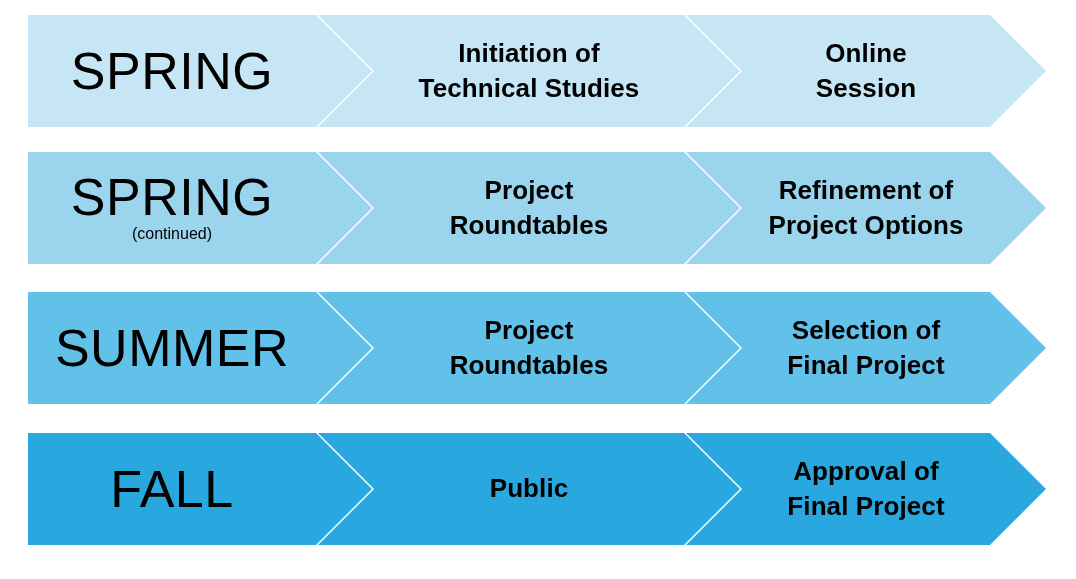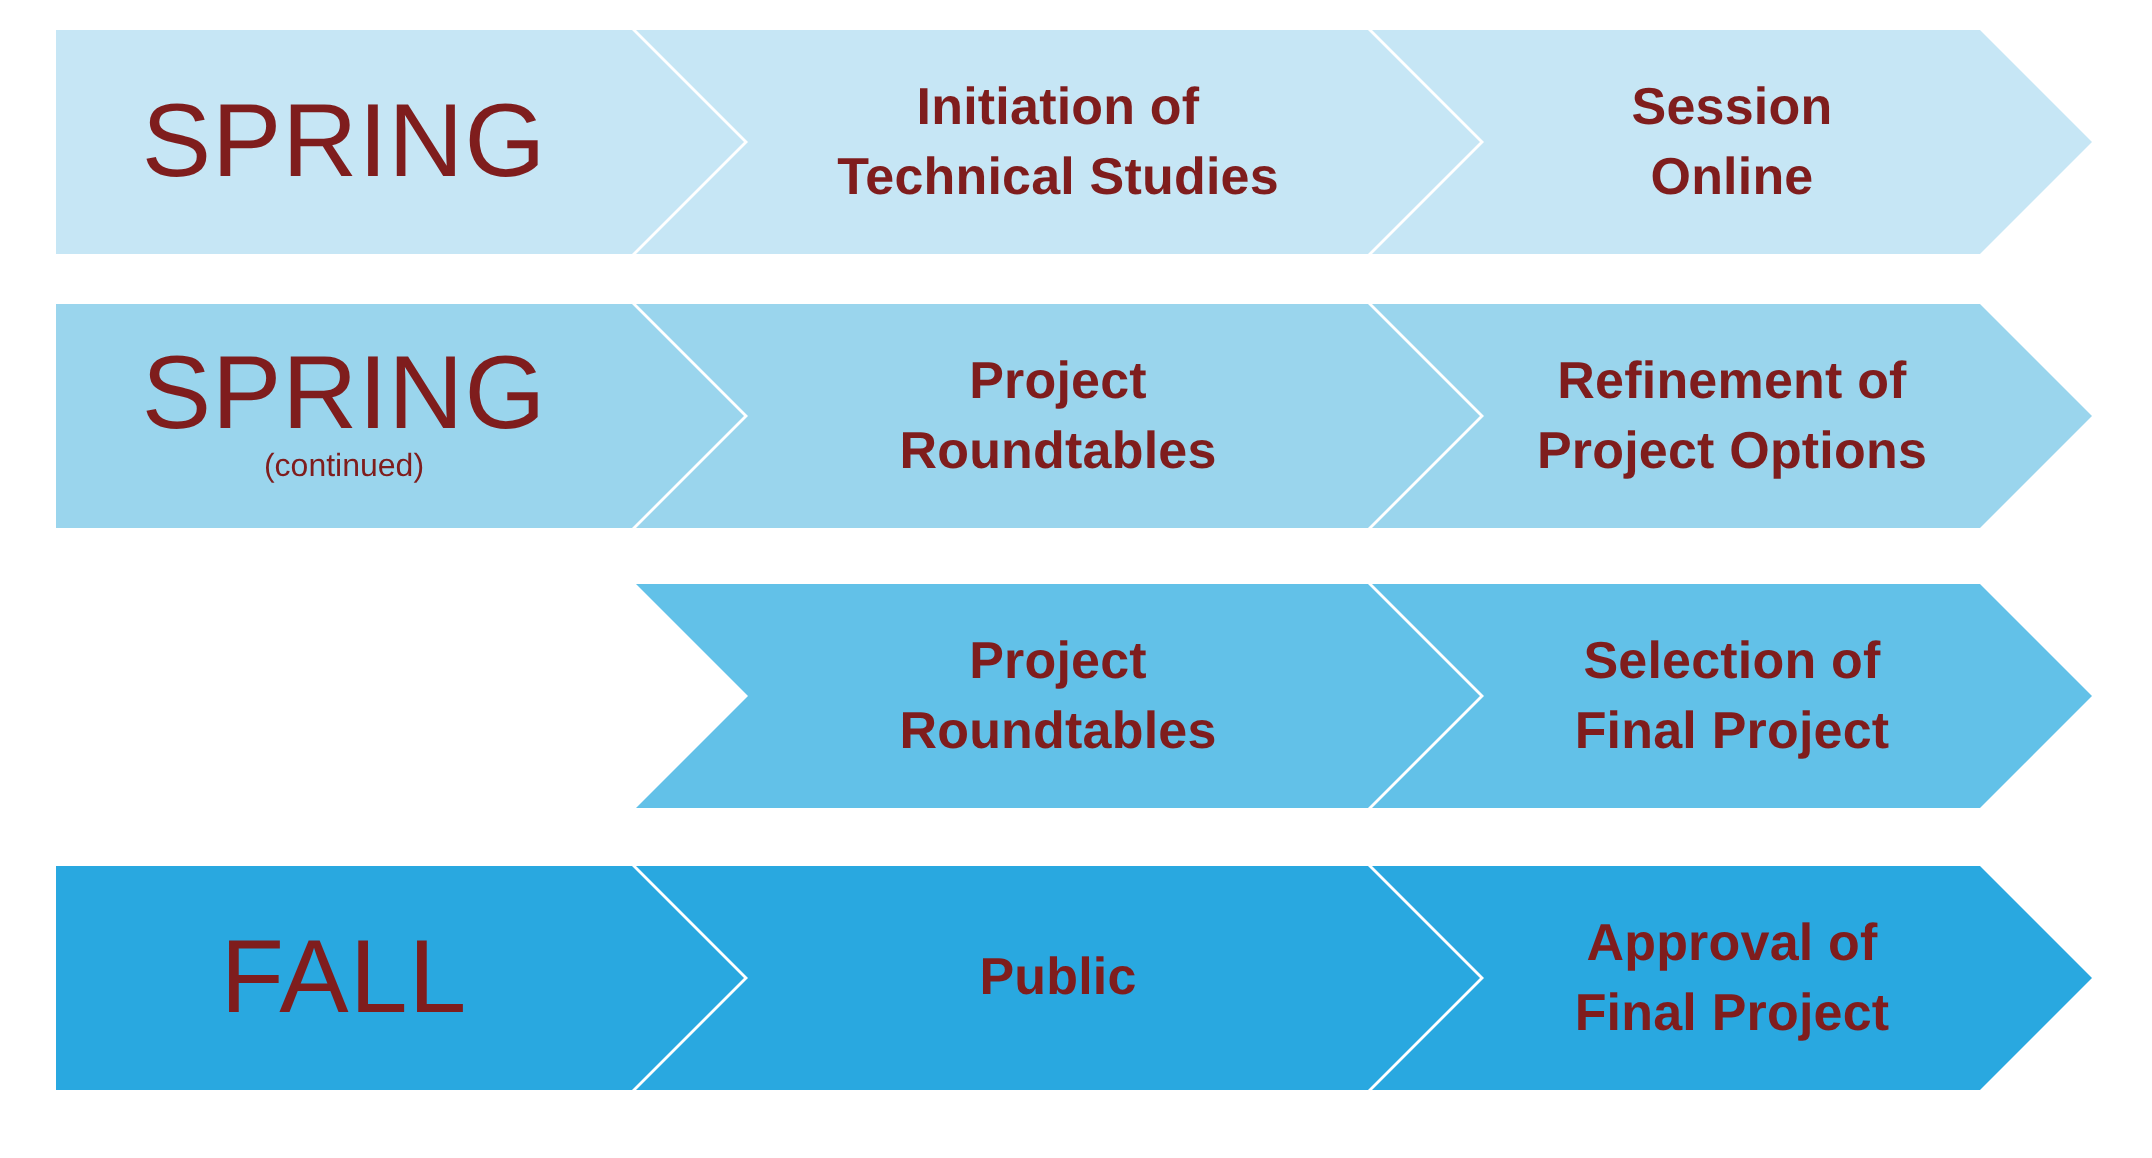--- a/index.html
+++ b/index.html
@@ -29,21 +29,21 @@
 
   
   .seg {
     position: absolute;
     top: 0;
     height: 112px;
     display: flex;
     align-items: center;
     justify-content: center;
     box-sizing: border-box;
-    color: #7f1d1d;
+    color: #000000;
     text-align: center;
   }
 
   
   .seg-1 {
     left: 28px;
     width: 344px;
     -webkit-clip-path: polygon(0 0, calc(100% - 56px) 0, 100% 50%, calc(100% - 56px) 100%, 0 100%);
     clip-path: polygon(0 0, calc(100% - 56px) 0, 100% 50%, calc(100% - 56px) 100%, 0 100%);
     padding-right: 56px;
@@ -119,22 +119,22 @@
         </span>
       </div>
       <div class="seg seg-2" style="background: rgb(198, 230, 245);">
         <span class="activity">
           <span class="ln">Initiation of</span>
           <span class="ln">Technical Studies</span>
         </span>
       </div>
       <div class="seg seg-3" style="background: rgb(198, 230, 245);">
         <span class="activity">
+          <span class="ln">Online</span>
           <span class="ln">Session</span>
-          <span class="ln">Online</span>
         </span>
       </div>
     </div>
     <div class="row" style="top: 152px;">
       <div class="seg seg-1" style="background: rgb(154, 213, 237);">
         <span class="season has-sub">
           <span class="season-main">SPRING</span>
           <span class="season-sub">(continued)</span>
         </span>
       </div>
@@ -145,20 +145,25 @@
         </span>
       </div>
       <div class="seg seg-3" style="background: rgb(154, 213, 237);">
         <span class="activity">
           <span class="ln">Refinement of</span>
           <span class="ln">Project Options</span>
         </span>
       </div>
     </div>
     <div class="row" style="top: 292px;">
+      <div class="seg seg-1" style="background: rgb(98, 193, 232);">
+        <span class="season">
+          <span class="season-main">SUMMER</span>
+        </span>
+      </div>
       <div class="seg seg-2" style="background: rgb(98, 193, 232);">
         <span class="activity">
           <span class="ln">Project</span>
           <span class="ln">Roundtables</span>
         </span>
       </div>
       <div class="seg seg-3" style="background: rgb(98, 193, 232);">
         <span class="activity">
           <span class="ln">Selection of</span>
           <span class="ln">Final Project</span>

